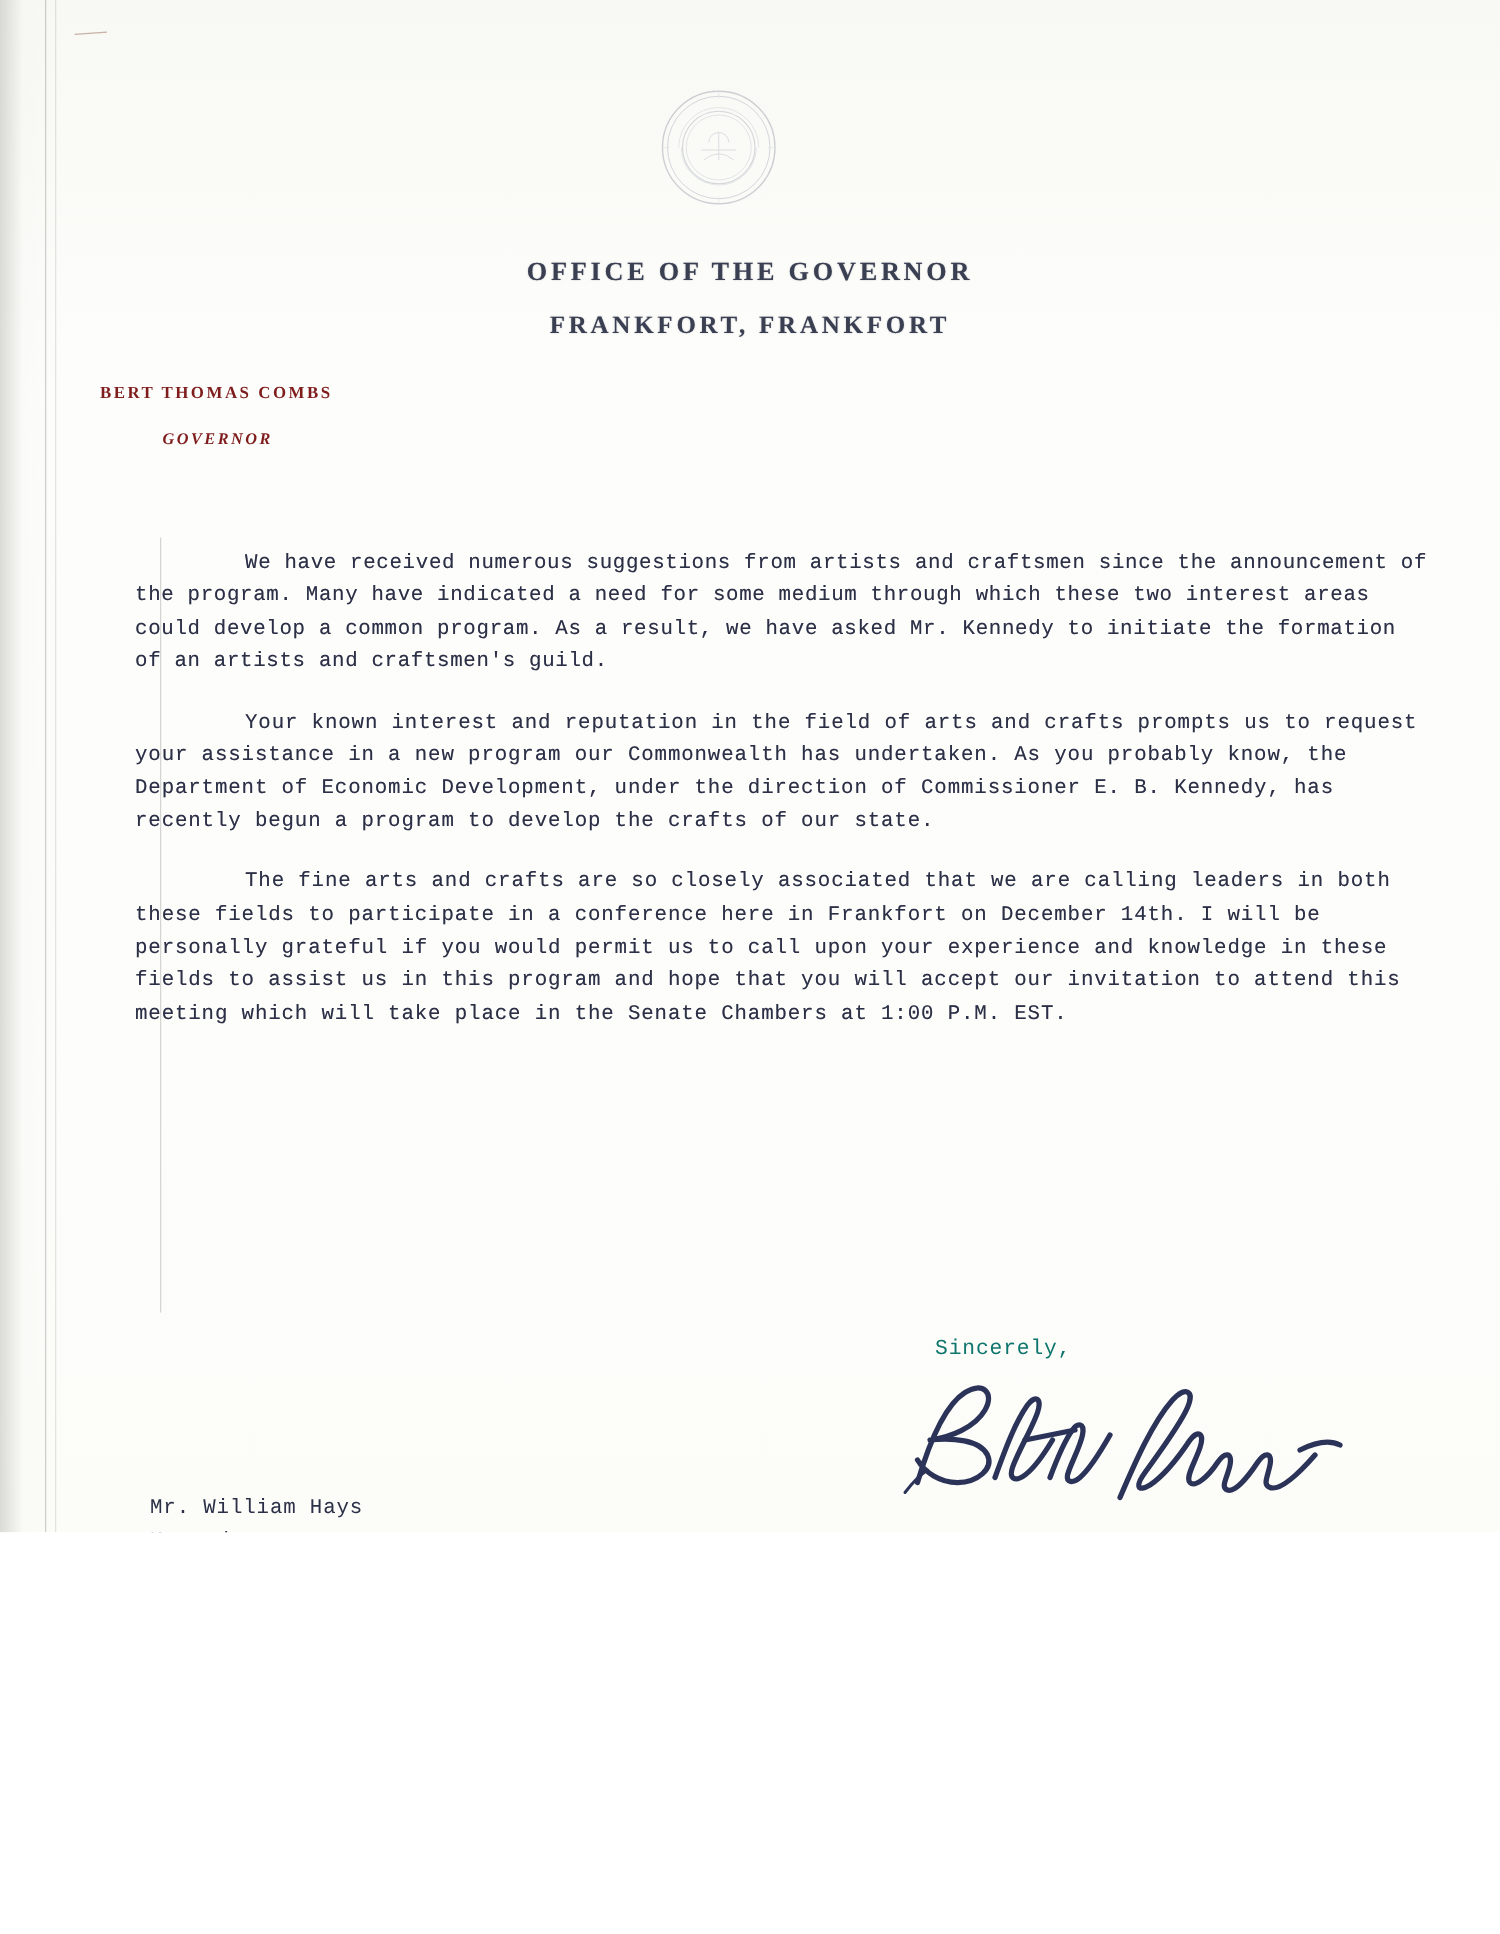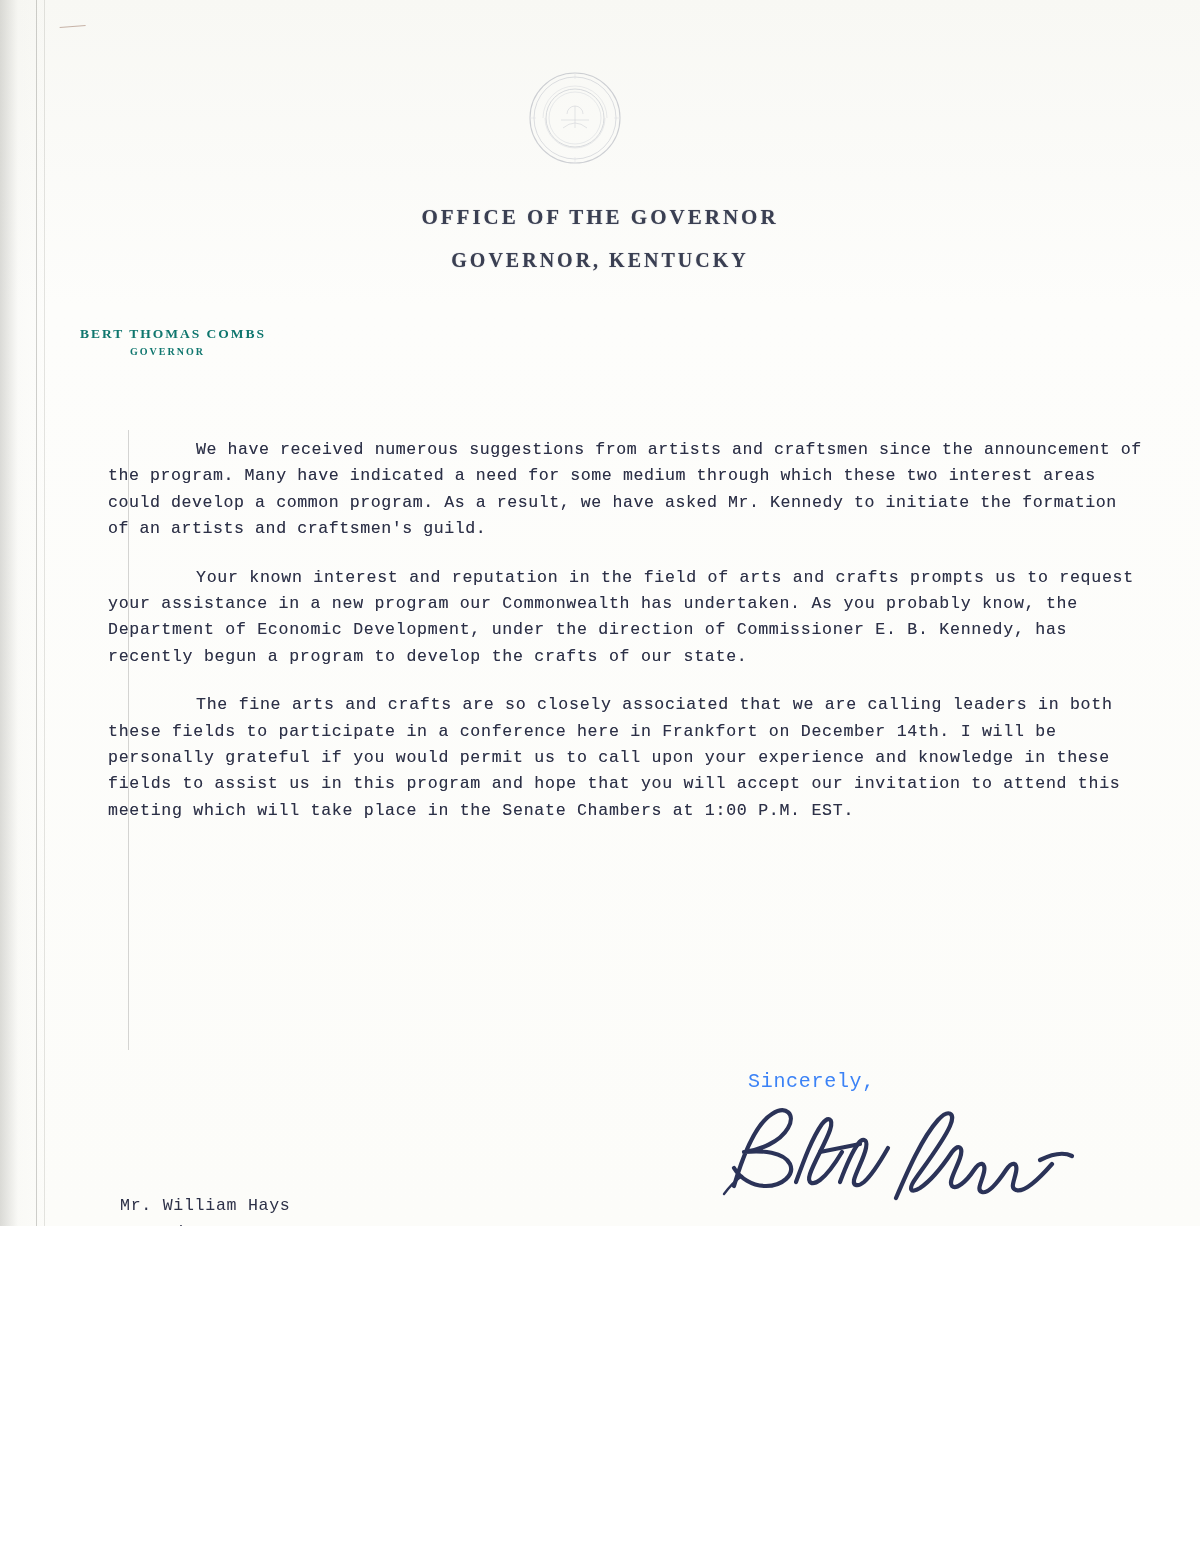--- a/index.html
+++ b/index.html
@@ -86,34 +86,35 @@
     letter-spacing: 3.0px;
     color: #3a3f52;
     font-weight: bold;
     margin-top: 19px;
     text-shadow: 0 0 1px rgba(60,65,85,0.5);
   }
 
   .gov-block {
     position: absolute;
     left: 80px;
-    top: 326px;
-    color: #0f766e;
+    top: 306px;
+    color: #7f1d1d;
     font-family: "Liberation Serif", serif;
     font-weight: bold;
   }
   .gov-name {
     font-size: 13.5px;
     letter-spacing: 2.0px;
   }
   .gov-title {
-    font-size: 10px;
+    font-size: 13px;
     letter-spacing: 2.0px;
-    margin-top: 4px;
+    margin-top: 21px;
     margin-left: 50px;
+    font-style: italic;
   }
 
   
   .letter-body {
     position: absolute;
     left: 108px;
     top: 437px;
     width: 1040px;
     color: #2c3047;
     font-size: 16.6px;
@@ -133,22 +134,22 @@
 
   
   .letter-body .para, .letter-body .salutation {
     text-shadow: 0 0 0.4px rgba(44,48,71,0.45);
   }
 
   .closing {
     position: absolute;
     left: 748px;
     top: 1070px;
-    color: #3b82f6;
-    font-size: 20px;
+    color: #0f766e;
+    font-size: 17px;
     letter-spacing: 0.7px;
   }
   .signature {
     position: absolute;
     left: 700px;
     top: 1090px;
     width: 400px;
     height: 130px;
   }
   .signature svg { display: block; }
@@ -206,21 +207,21 @@
         <line x1="48" y1="3" x2="48" y2="9"></line>
         <line x1="48" y1="87" x2="48" y2="93"></line>
         <line x1="3" y1="48" x2="9" y2="48"></line>
         <line x1="87" y1="48" x2="93" y2="48"></line>
       </g>
     </svg>
   </div>
 
   <div class="letterhead">
     <div class="lh-line1">OFFICE OF THE GOVERNOR</div>
-    <div class="lh-line2">GOVERNOR, KENTUCKY</div>
+    <div class="lh-line2">FRANKFORT, FRANKFORT</div>
   </div>
 
   <div class="gov-block">
     <div class="gov-name">BERT THOMAS COMBS</div>
     <div class="gov-title">GOVERNOR</div>
   </div>
 
   <div class="letter-body">
     <p class="para p2">We have received numerous suggestions from artists and craftsmen since the announcement of the program. Many have indicated a need for some medium through which these two interest areas could develop a common program. As a result, we have asked Mr. Kennedy to initiate the formation of an artists and craftsmen's guild.</p>
     <p class="para p1">Your known interest and reputation in the field of arts and crafts prompts us to request your assistance in a new program our Commonwealth has undertaken. As you probably know, the Department of Economic Development, under the direction of Commissioner E. B. Kennedy, has recently begun a program to develop the crafts of our state.</p>

